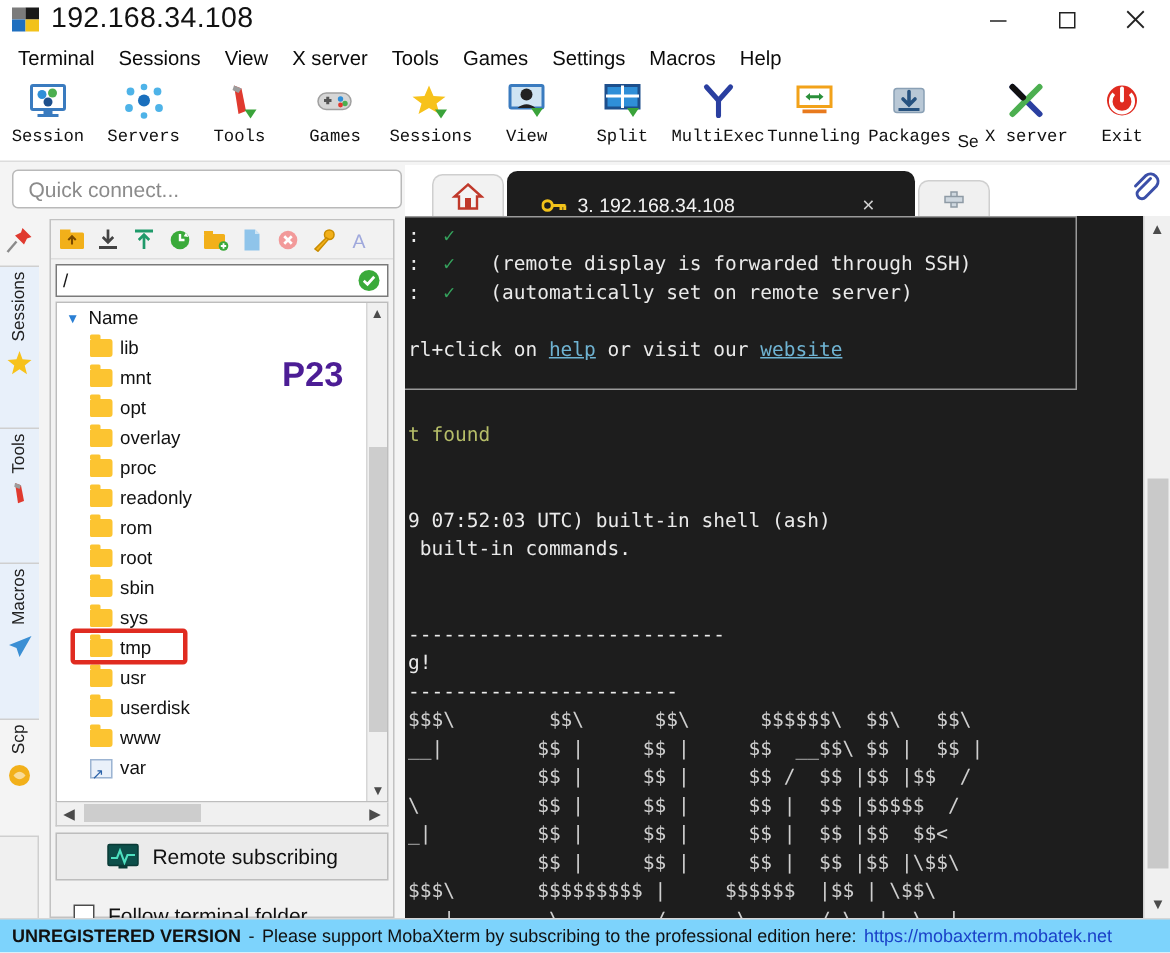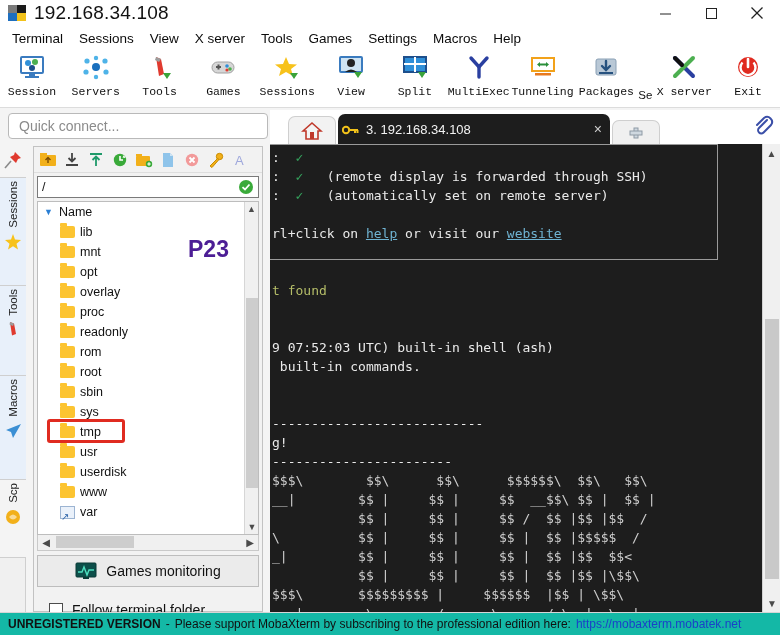--- a/index.html
+++ b/index.html
@@ -164,22 +164,22 @@
     position: absolute; left: 270px; top: 110px; width: 510px; height: 34px;
     background: #ffffff; display: flex; align-items: flex-end;
   }
   .home-tab {
     margin-left: 18px; width: 48px; height: 28px; background: #f2f2f2;
     border: 1px solid #cfcfcf; border-bottom: none;
     border-radius: 7px 7px 0 0; display:flex; align-items:center; justify-content:center;
   }
   .term-tab {
     margin-left: 2px; width: 272px; height: 30px; background: #1d1d1d;
-    border-radius: 7px 7px 0 0; display: flex; align-items: center;
-    padding: 0 4px; gap: 7px;
+    border-radius: 7px 7px 0 0; display: flex; align-items: flex-end;
+    padding: 0 23px; gap: 7px;
   }
   .term-tab .ttl { font-size: 13px; color: #f2f2f2; flex: 1; white-space: nowrap; }
   .term-tab .x { font-size: 14px; color: #d0d0d0; padding: 0 4px; }
   .plus-tab {
     margin-left: 2px; width: 48px; height: 24px; background: #f0f0f0;
     border: 1px solid #cfcfcf; border-bottom: none; border-radius: 7px 7px 0 0;
     display:flex; align-items:center; justify-content:center;
   }
   .clip { margin-left: auto; margin-right: 6px; margin-bottom: 4px; }
 
@@ -207,21 +207,21 @@
     position: absolute; left: 762px; top: 144px; width: 18px; height: 468px;
     background: #f0f0f0; border-left: 1px solid #d2d2d2;
   }
   .term-thumb { position:absolute; left:2px; top:175px; width:14px; height:260px; background:#c9c9c9; }
   .tv-arrow { height:18px; display:flex; align-items:center; justify-content:center;
     font-size:10px; color:#4b4b4b; }
 
   
   .statusbar {
     position: absolute; left: 0; bottom: 0; width: 780px; height: 23px;
-    background: #14b8a6; border-top: 1px solid #d6d6d6;
+    background: #7dd3fc; border-top: 1px solid #d6d6d6;
     display: flex; align-items: center; padding-left: 8px; gap: 5px;
   }
   .st-bold { font-size: 12px; font-weight: bold; color: #111; }
   .st-norm { font-size: 12px; color: #111; }
   .st-link { font-size: 12px; color: #1a41c8; }
 </style>
 </head>
 <body>
 
 <div id="app">
@@ -617,21 +617,21 @@
       <div class="h-thumb"></div>
       <div class="h-arrow" style="position:absolute; right:0;">▶</div>
     </div>
 
     <div class="remote-btn">
       <svg width="22" height="19" viewBox="0 0 22 19">
         <rect x="1" y="1" width="20" height="14" rx="1" fill="#0d4f4a" stroke="#0a3a36"></rect>
         <path d="M3 10 L7 10 L9 5 L12 13 L14 8 L19 8" stroke="#4ee0c0" stroke-width="1.4" fill="none"></path>
         <rect x="8" y="15" width="6" height="2" fill="#0a3a36"></rect>
       </svg>
-      <div class="lbl">Games monitoring</div>
+      <div class="lbl">Remote subscribing</div>
     </div>
 
     <div class="follow-row">
       <div class="cbox"></div>
       <div class="lbl">Follow terminal folder</div>
     </div>
   </div>
 
   <div class="p23">P23</div>
   <div class="tmp-hl"></div>

